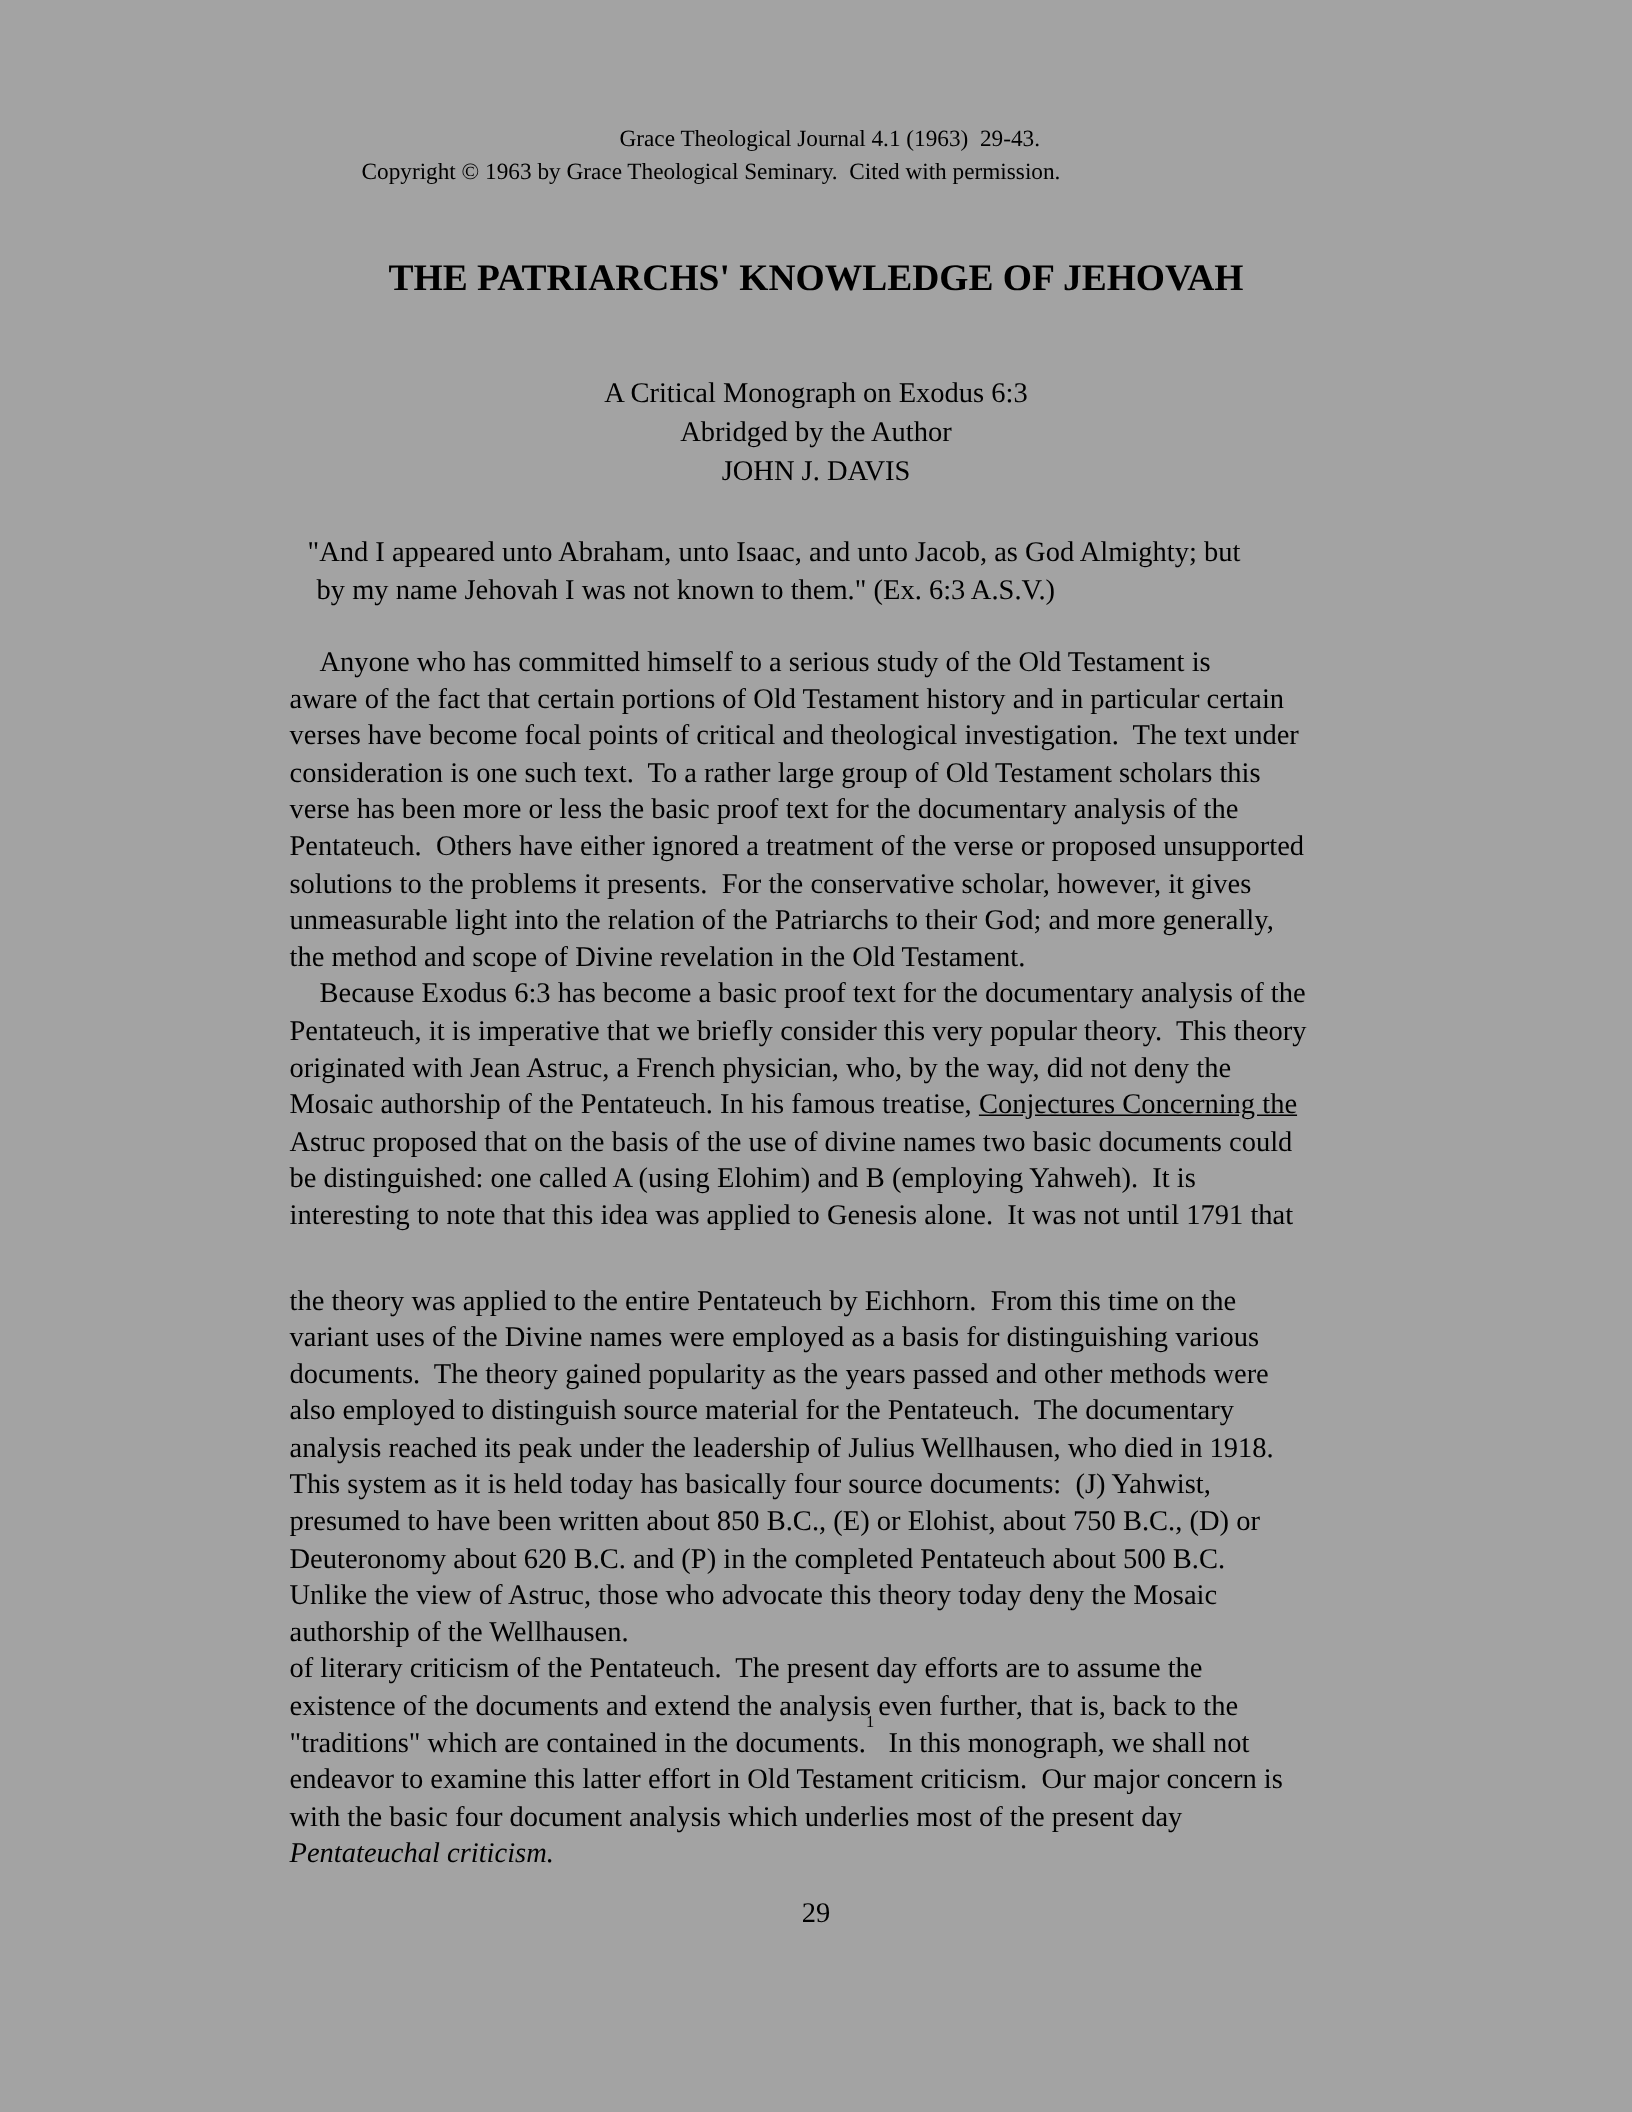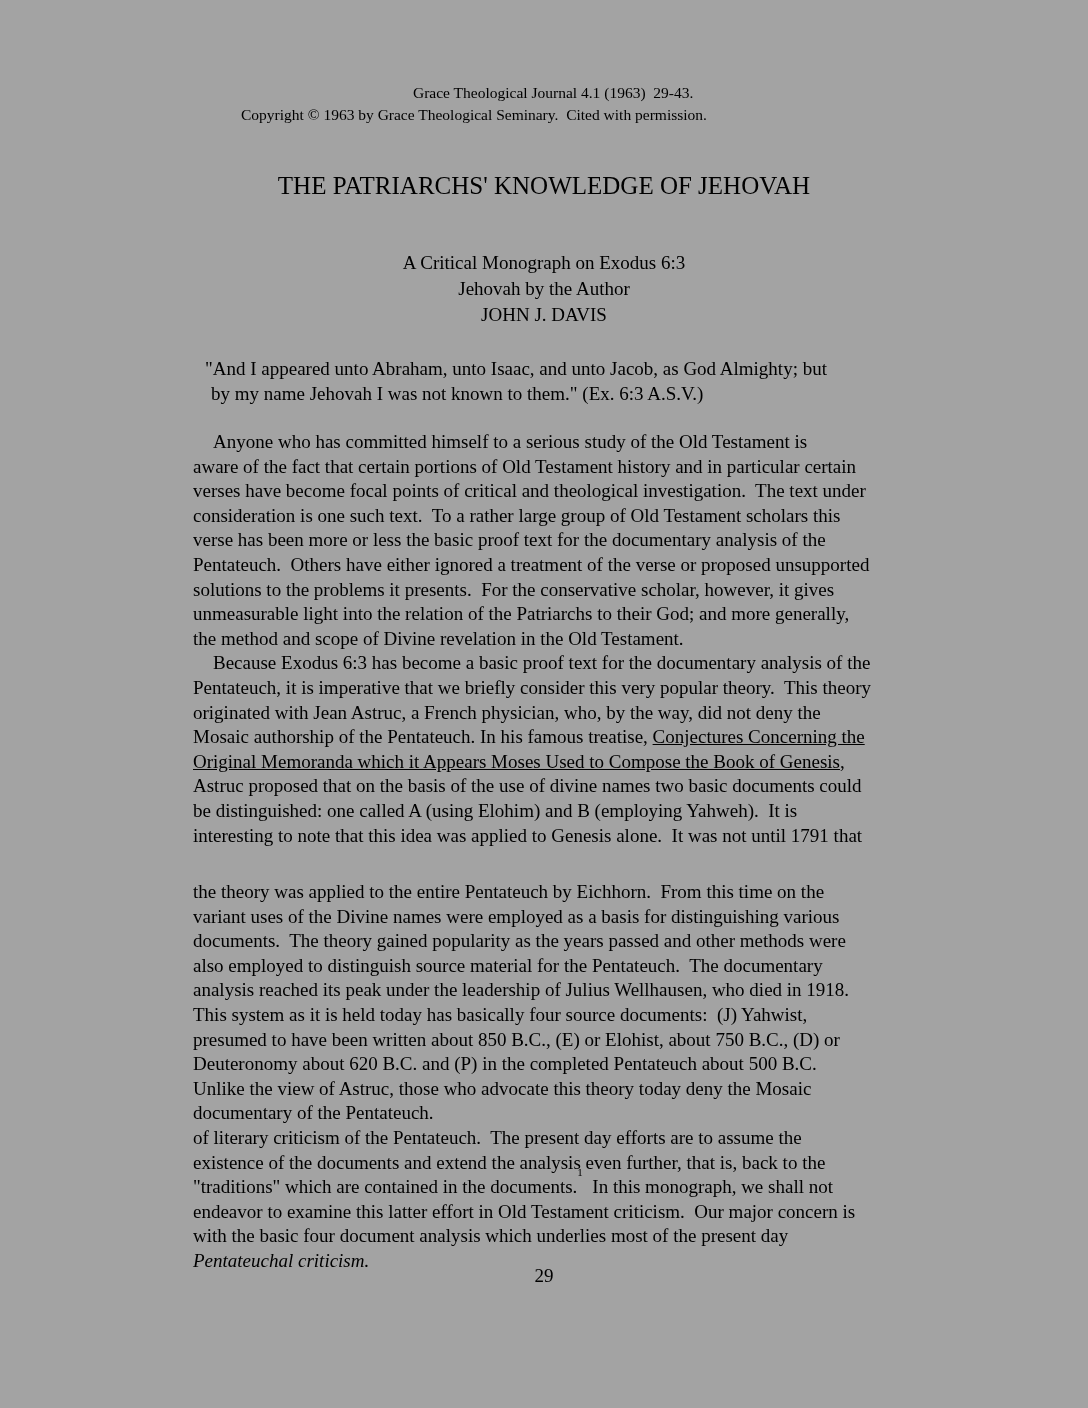--- a/index.html
+++ b/index.html
@@ -24,21 +24,21 @@
     }
     .header-line-1 { position: absolute; top: 84px; left: 413px; white-space: nowrap; font-size: 15.5px; }
     .header-line-2 { position: absolute; top: 106px; left: 241px; white-space: nowrap; font-size: 15.5px; }
     .title {
       position: absolute;
       top: 170px;
       left: 0;
       width: 1088px;
       text-align: center;
       font-size: 25px;
-      font-weight: normal;
+      font-weight: bold;
       letter-spacing: 0px;
       white-space: nowrap;
       margin: 0;
       line-height: 32px;
     }
     .subtitle {
       position: absolute;
       left: 0;
       width: 1088px;
       text-align: center;
@@ -96,21 +96,21 @@
 <body>
 
 <div class="page">
 
   <div class="header-line-1" style="white-space: pre;">Grace Theological Journal 4.1 (1963)  29-43.</div>
   <div class="header-line-2" style="white-space: pre;">Copyright © 1963 by Grace Theological Seminary.  Cited with permission.</div>
 
   <h1 class="title">THE PATRIARCHS' KNOWLEDGE OF JEHOVAH</h1>
 
   <div class="subtitle sub-1">A Critical Monograph on Exodus 6:3</div>
-  <div class="subtitle sub-2">Jehovah by the Author</div>
+  <div class="subtitle sub-2">Abridged by the Author</div>
   <div class="subtitle sub-3">JOHN J. DAVIS</div>
 
   <div class="epigraph">
     <span class="line" style="white-space: pre;">"And I appeared unto Abraham, unto Isaac, and unto Jacob, as God Almighty; but</span>
     <span class="line line-2" style="white-space: pre;">by my name Jehovah I was not known to them." (Ex. 6:3 A.S.V.)</span>
   </div>
 
   <div class="body-text">
 
     <div>
@@ -123,34 +123,33 @@
       <span class="line" style="white-space: pre;">solutions to the problems it presents.  For the conservative scholar, however, it gives</span>
       <span class="line" style="white-space: pre;">unmeasurable light into the relation of the Patriarchs to their God; and more generally,</span>
       <span class="line" style="white-space: pre;">the method and scope of Divine revelation in the Old Testament.</span>
     </div>
 
     <div>
       <span class="line indent" style="white-space: pre;">Because Exodus 6:3 has become a basic proof text for the documentary analysis of the</span>
       <span class="line" style="white-space: pre;">Pentateuch, it is imperative that we briefly consider this very popular theory.  This theory</span>
       <span class="line" style="white-space: pre;">originated with Jean Astruc, a French physician, who, by the way, did not deny the</span>
       <span class="line" style="white-space: pre;"><span>Mosaic authorship of the Pentateuch. In his famous treatise, </span><span class="underline">Conjectures Concerning the</span></span>
-      <span class="line" style="white-space: pre;"><span class="underline">Original Memoranda which it Appears Moses Used to Compose the Book of Genesis</span><span class="underline">,</span></span>
       <span class="line" style="white-space: pre;">Astruc proposed that on the basis of the use of divine names two basic documents could</span>
       <span class="line" style="white-space: pre;">be distinguished: one called A (using Elohim) and B (employing Yahweh).  It is</span>
       <span class="line" style="white-space: pre;">interesting to note that this idea was applied to Genesis alone.  It was not until 1791 that</span>
       <span class="line" style="white-space: pre; margin-top: 32px;">the theory was applied to the entire Pentateuch by Eichhorn.  From this time on the</span>
       <span class="line" style="white-space: pre;">variant uses of the Divine names were employed as a basis for distinguishing various</span>
       <span class="line" style="white-space: pre;">documents.  The theory gained popularity as the years passed and other methods were</span>
       <span class="line" style="white-space: pre;">also employed to distinguish source material for the Pentateuch.  The documentary</span>
       <span class="line" style="white-space: pre;">analysis reached its peak under the leadership of Julius Wellhausen, who died in 1918.</span>
       <span class="line" style="white-space: pre;">This system as it is held today has basically four source documents:  (J) Yahwist,</span>
       <span class="line" style="white-space: pre;">presumed to have been written about 850 B.C., (E) or Elohist, about 750 B.C., (D) or</span>
       <span class="line" style="white-space: pre;">Deuteronomy about 620 B.C. and (P) in the completed Pentateuch about 500 B.C.</span>
       <span class="line" style="white-space: pre;">Unlike the view of Astruc, those who advocate this theory today deny the Mosaic</span>
-      <span class="line" style="white-space: pre;">documentary of the Pentateuch.</span>
+      <span class="line" style="white-space: pre;">authorship of the Wellhausen.</span>
     </div>
 
     <div>
       <span class="line" style="white-space: pre;">of literary criticism of the Pentateuch.  The present day efforts are to assume the</span>
       <span class="line" style="white-space: pre;">existence of the documents and extend the analysis even further, that is, back to the</span>
       <span class="line" style="white-space: pre;"><span>"traditions" which are contained in the documents.</span><sup class="footnote">1</sup><span>  In this monograph, we shall not</span></span>
       <span class="line" style="white-space: pre;">endeavor to examine this latter effort in Old Testament criticism.  Our major concern is</span>
       <span class="line" style="white-space: pre;">with the basic four document analysis which underlies most of the present day</span>
       <span class="line" style="white-space: pre; font-style: italic;">Pentateuchal criticism.</span>
     </div>

